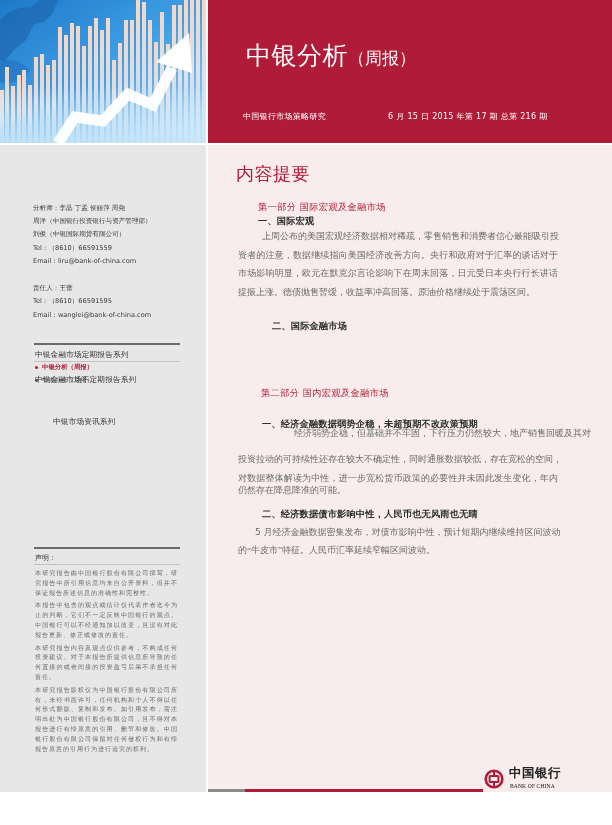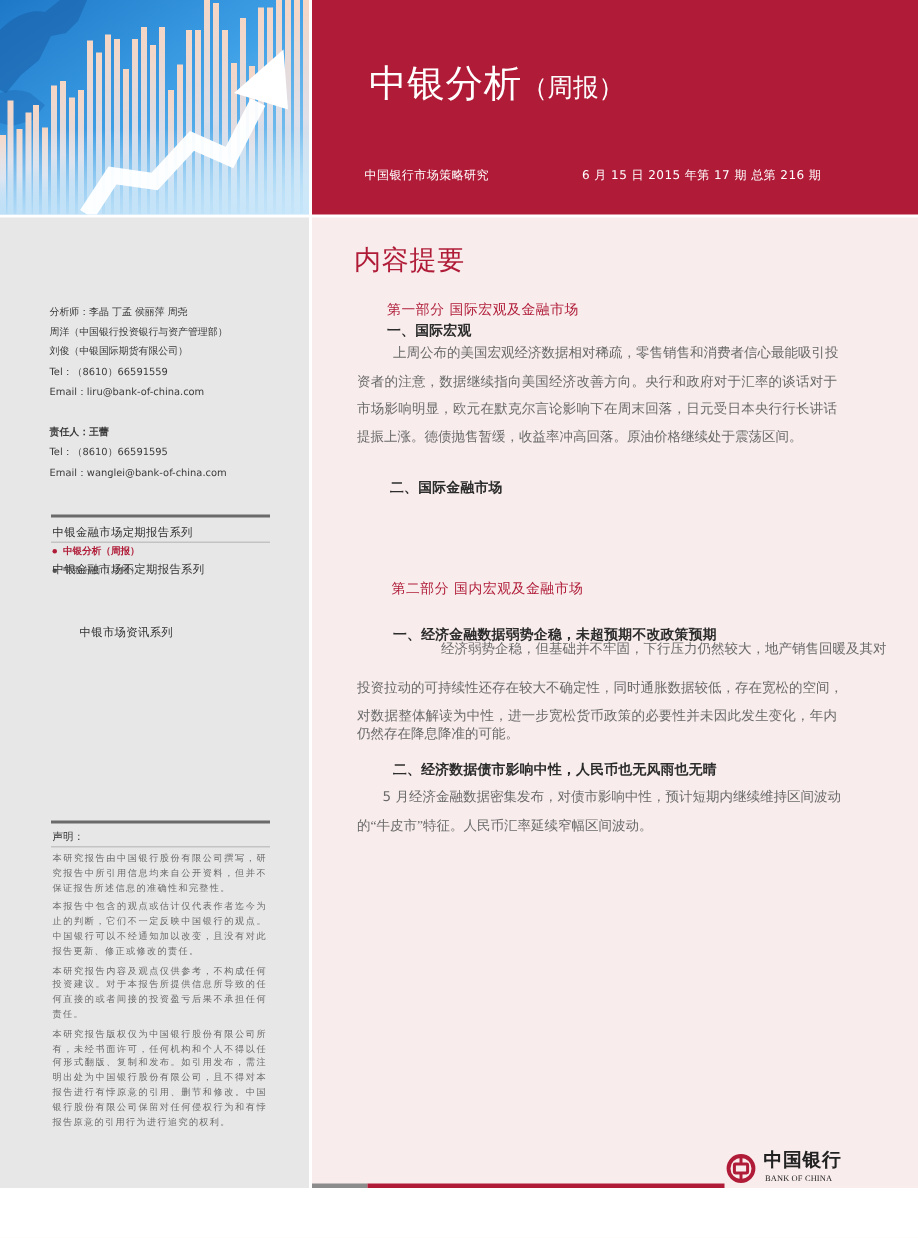--- a/index.html
+++ b/index.html
@@ -115,21 +115,21 @@
 </div>
 
 <div id="leftcol"></div>
 
 <div class="abs lc-line" style="top:203px;text-align:right;">分析师：李晶  丁孟  侯丽萍  周尧</div>
 <div class="abs lc-line" style="top:216px;">周洋（中国银行投资银行与资产管理部）</div>
 <div class="abs lc-line" style="top:229px;">刘俊（中银国际期货有限公司）</div>
 <div class="abs lc-line" style="top:243px;">Tel：（8610）66591559</div>
 <div class="abs lc-line" style="top:256px;">Email：liru@bank-of-china.com</div>
 
-<div class="abs lc-line" style="top:283px;font-weight:bold;">责任人：王蕾</div>
+<div class="abs lc-line" style="top:283px;">责任人：王蕾</div>
 <div class="abs lc-line" style="top:296px;">Tel：（8610）66591595</div>
 <div class="abs lc-line" style="top:310px;">Email：wanglei@bank-of-china.com</div>
 
 <div class="rule-dark" style="top:343px;"></div>
 <div class="abs series-title" style="top:350px;">中银金融市场定期报告系列</div>
 <div class="rule-thin" style="top:361px;"></div>
 <div class="abs series-item active" style="top:363px;">
   <span class="dot"></span><span>中银分析（周报）</span>
 </div>
 <div class="abs series-item" style="top:376px;">
@@ -167,21 +167,21 @@
 <div id="main"></div>
 
 <div class="abs m-title">内容提要</div>
 
 <div class="abs part" style="left:258px; top:201px;">第一部分   国际宏观及金融市场</div>
 <div class="abs sub" style="left:258px; top:215px;">一、国际宏观</div>
 <div class="abs pline first" style="top:230px;">上周公布的美国宏观经济数据相对稀疏，零售销售和消费者信心最能吸引投</div>
 <div class="abs pline" style="top:248.5px;">资者的注意，数据继续指向美国经济改善方向。央行和政府对于汇率的谈话对于</div>
 <div class="abs pline" style="top:267px;">市场影响明显，欧元在默克尔言论影响下在周末回落，日元受日本央行行长讲话</div>
 <div class="abs pline last" style="top:286px;">提振上涨。德债抛售暂缓，收益率冲高回落。原油价格继续处于震荡区间。</div>
-<div class="abs sub" style="left:260px; top:320px;">二、国际金融市场</div>
+<div class="abs sub" style="left:272px; top:320px;">二、国际金融市场</div>
 
 <div class="abs part" style="left:261px; top:387px;">第二部分 国内宏观及金融市场</div>
 <div class="abs sub" style="left:262px; top:418px;">一、经济金融数据弱势企稳，未超预期不改政策预期</div>
 <div class="abs pline first" style="top:427px;padding-left:32px;">经济弱势企稳，但基础并不牢固，下行压力仍然较大，地产销售回暖及其对</div>
 <div class="abs pline" style="top:453px;">投资拉动的可持续性还存在较大不确定性，同时通胀数据较低，存在宽松的空间，</div>
 <div class="abs pline" style="top:472px;">对数据整体解读为中性，进一步宽松货币政策的必要性并未因此发生变化，年内</div>
 <div class="abs pline last" style="top:484px;">仍然存在降息降准的可能。</div>
 <div class="abs sub" style="left:262px; top:508px;">二、经济数据债市影响中性，人民币也无风雨也无晴</div>
 <div class="abs pline first" style="top:526px; left:255px; width:302px;">5 月经济金融数据密集发布，对债市影响中性，预计短期内继续维持区间波动</div>
 <div class="abs pline last" style="top:544px;font-family:Liberation Serif, serif;">的“牛皮市”特征。人民币汇率延续窄幅区间波动。</div>

